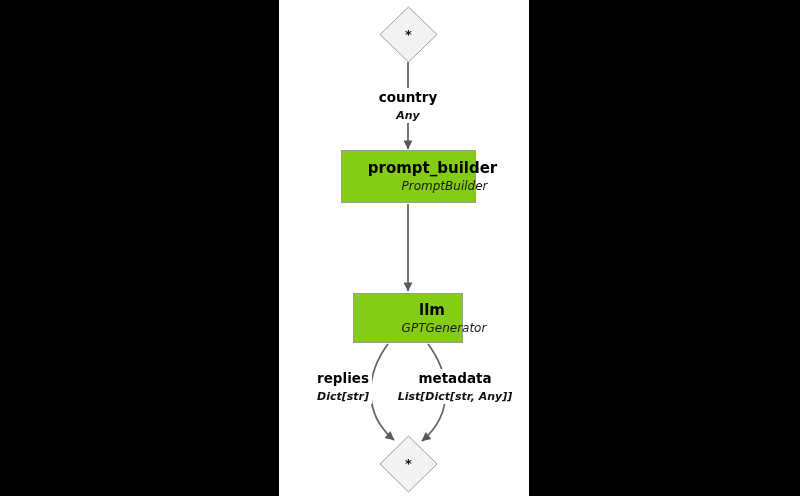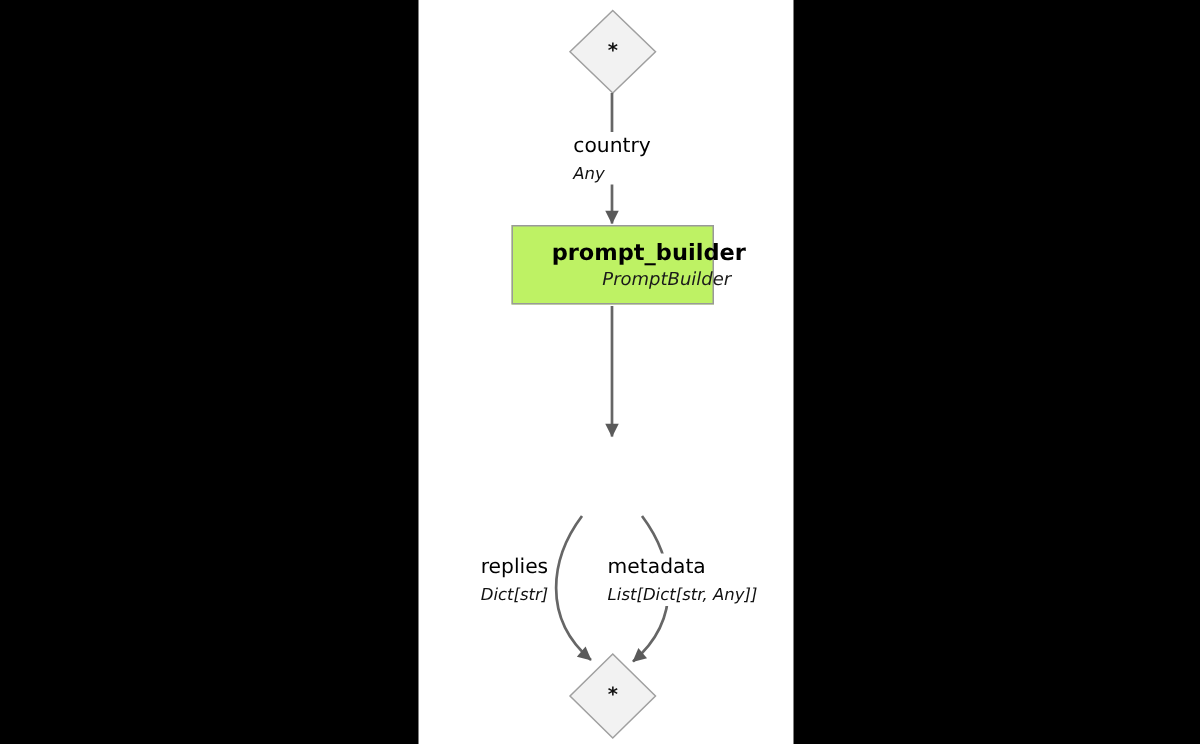--- a/index.html
+++ b/index.html
@@ -42,21 +42,21 @@
     font-weight: bold;
     font-size: 13px;
     color: #111111;
     pointer-events: none;
   }
   .diamond-label.top    { left: 101px; top: 7px;   width: 57px; height: 55px; line-height: 55px; }
   .diamond-label.bottom { left: 101px; top: 436px; width: 57px; height: 56px; line-height: 56px; }
   .node {
     position: absolute;
     box-sizing: border-box;
-    background: #bef264;
+    background: #84cc16;
     border: 1px solid #999999;
     display: flex;
     flex-direction: column;
     justify-content: center;
     align-items: center;
     text-align: center;
     padding-left: 48px;
   }
   .node.prompt-builder { left: 62px; top: 150px; width: 135px; height: 53px; }
   .node.llm            { left: 74px; top: 293px; width: 110px; height: 50px; }
@@ -72,22 +72,23 @@
     color: #1a1a1a;
     line-height: 1.2;
     margin-top: 2px;
     margin-left: 24px;
   }
   .edge-label {
     position: absolute;
     transform: translateX(-50%);
     background: #ffffff;
     padding: 1px 3px;
-    text-align: left;
+    text-align: center;
     white-space: nowrap;
+    font-weight: bold;
   }
   .edge-label .lbl {
     font-size: 13.5px;
     color: #000000;
     line-height: 1.25;
   }
   .edge-label .typ {
     font-size: 11px;
     font-style: italic;
     color: #111111;
@@ -126,20 +127,24 @@
     </svg>
 
     <div class="diamond-label top">*</div>
     <div class="diamond-label bottom">*</div>
 
     <div class="node prompt-builder">
       <div class="node-title">prompt_builder</div>
       <div class="node-subtitle">PromptBuilder</div>
     </div>
 
+    <div class="node llm">
+      <div class="node-title">llm</div>
+      <div class="node-subtitle">GPTGenerator</div>
+    </div>
 
     <div class="edge-label country">
       <div class="lbl">country</div>
       <div class="typ">Any</div>
     </div>
 
 
     <div class="edge-label replies">
       <div class="lbl">replies</div>
       <div class="typ">Dict[str]</div>

